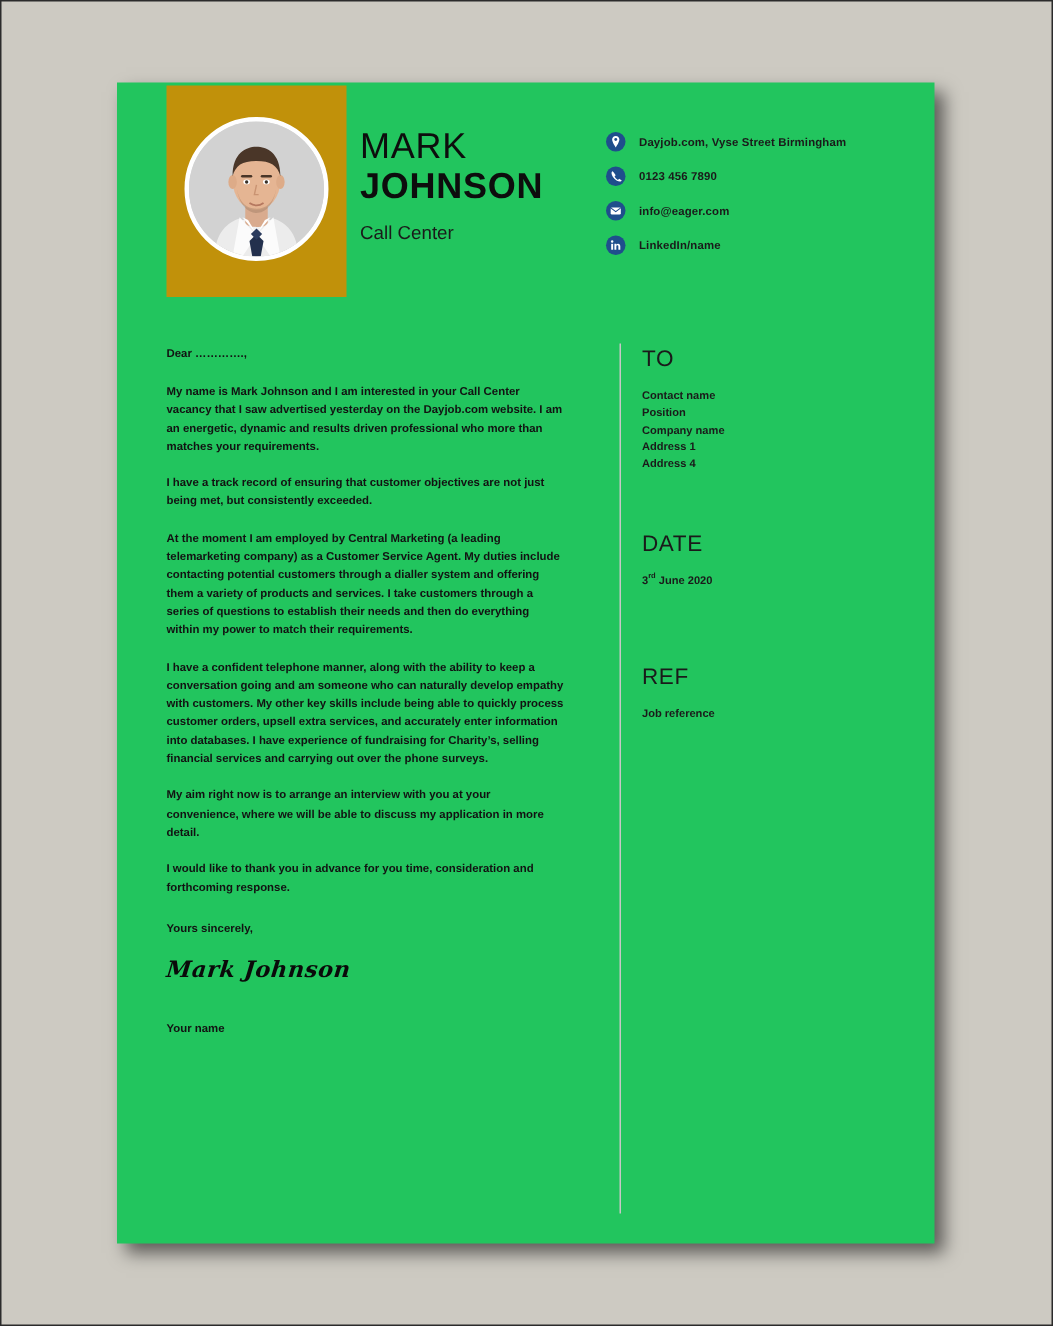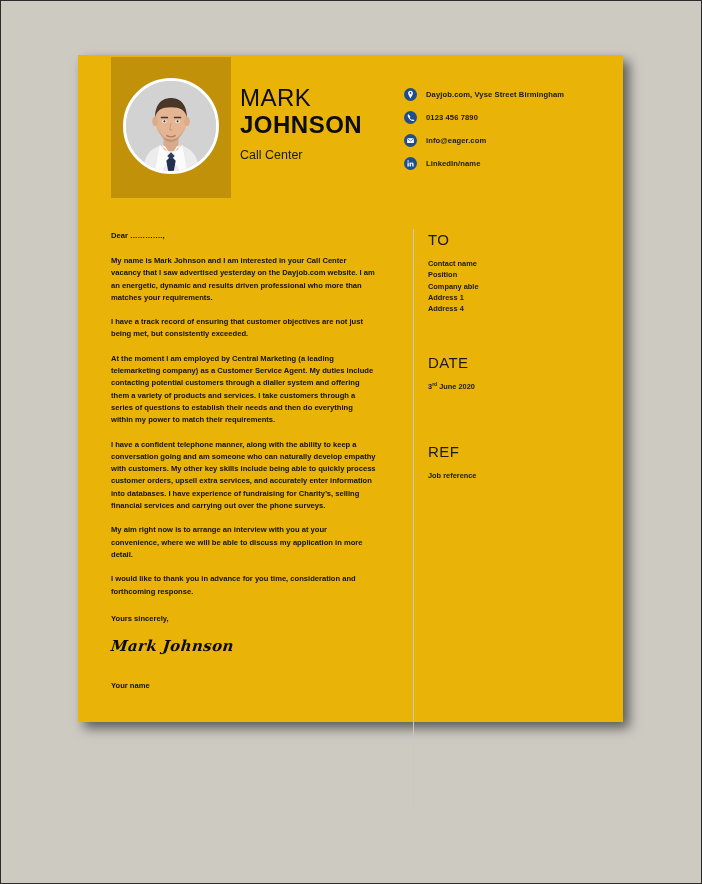--- a/index.html
+++ b/index.html
@@ -16,22 +16,22 @@
     box-sizing: border-box;
     border: 1px solid #2b2b2b;
   }
 
   
   #page {
     position: absolute;
     left: 77px;
     top: 54px;
     width: 545px;
-    height: 667px;
-    background: #eab308;
+    height: 774px;
+    background: #22c55e;
     box-shadow: 6px 6px 11px rgba(0,0,0,0.55);
   }
 
   
   #header {
     position: absolute;
     left: 0; top: 0;
     width: 100%;
     height: 150px;
   }
@@ -310,21 +310,21 @@
     <div id="signature">Mark Johnson</div>
     <div id="your-name">Your name</div>
   </div>
 
   <div id="right-col">
 
     <div>
       <div class="col-heading">TO</div>
       <div class="col-line">Contact name</div>
       <div class="col-line">Position</div>
-      <div class="col-line">Company able</div>
+      <div class="col-line">Company name</div>
       <div class="col-line">Address 1</div>
       <div class="col-line">Address 4</div>
     </div>
 
     <div class="block-gap-to"></div>
 
     <div>
       <div class="col-heading">DATE</div>
       <div class="col-line"><span>3</span><sup>rd</sup><span> June 2020</span></div>
     </div>

